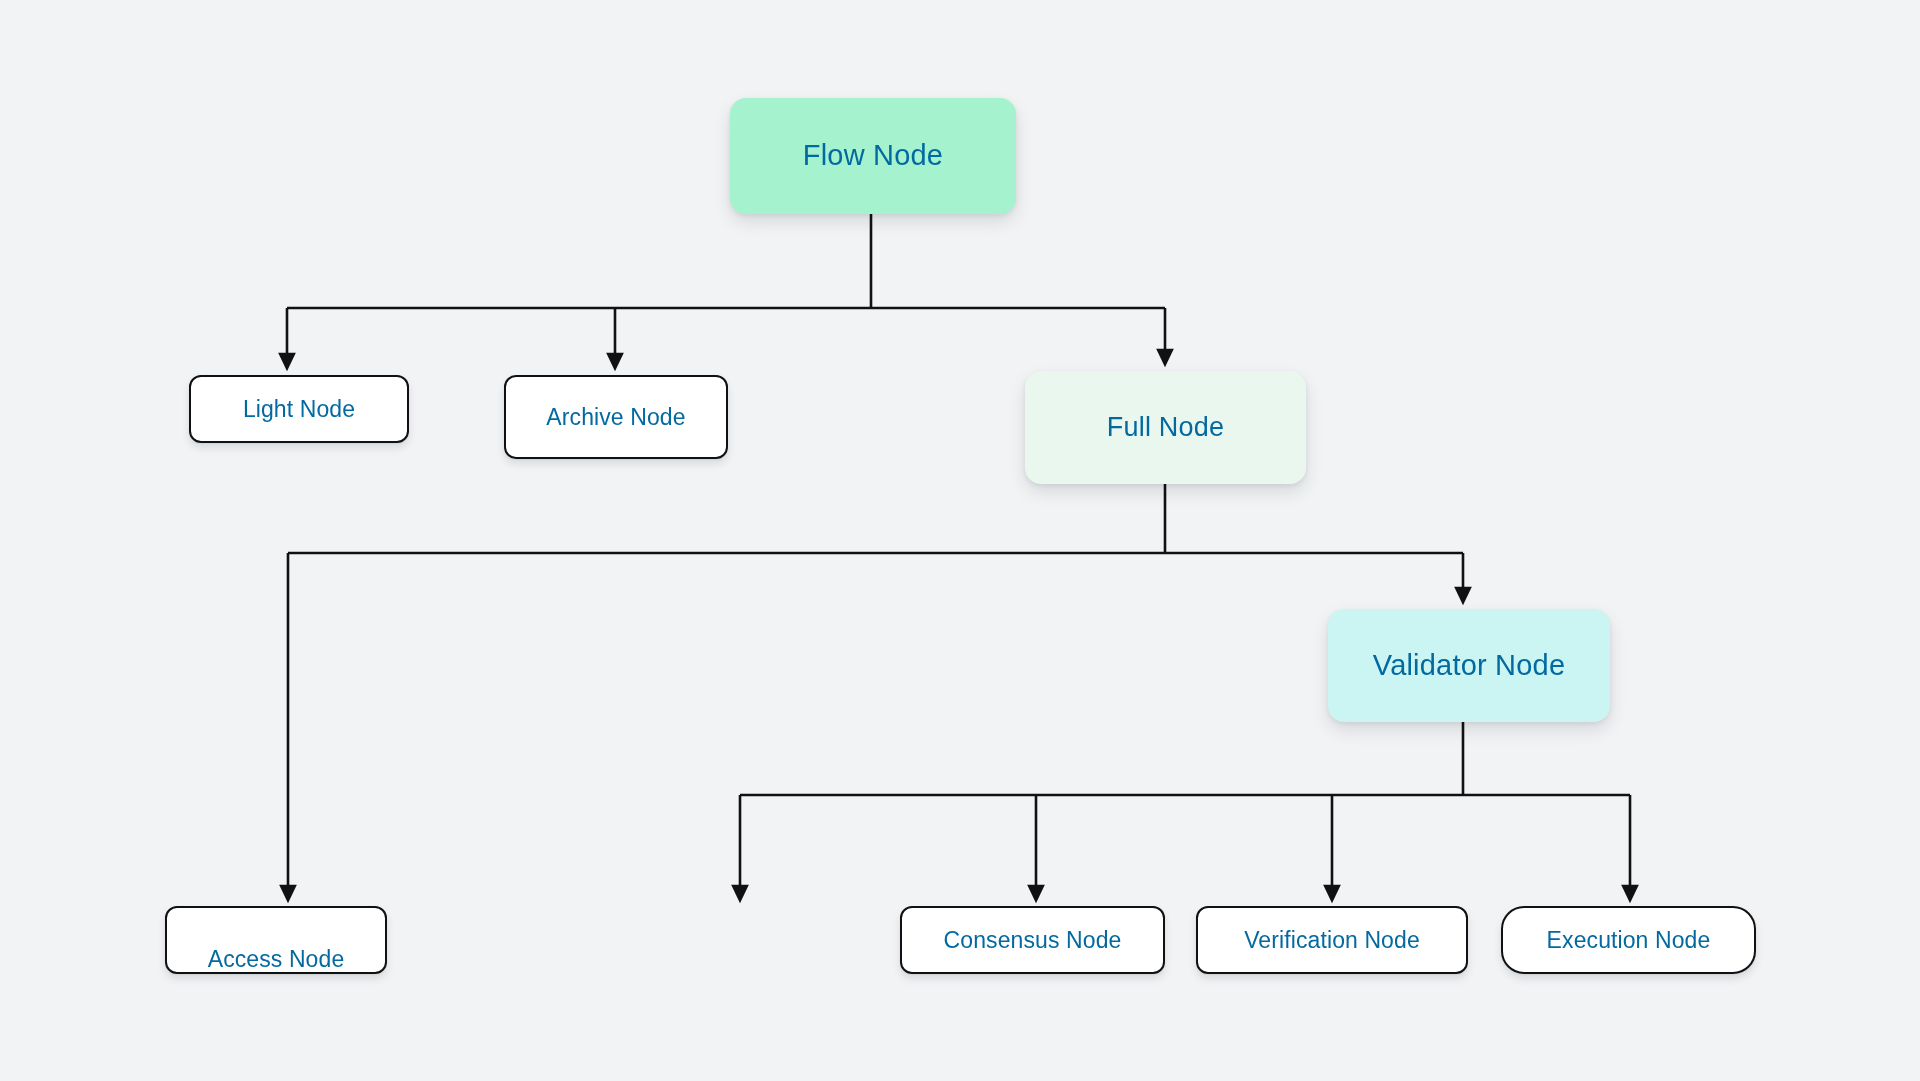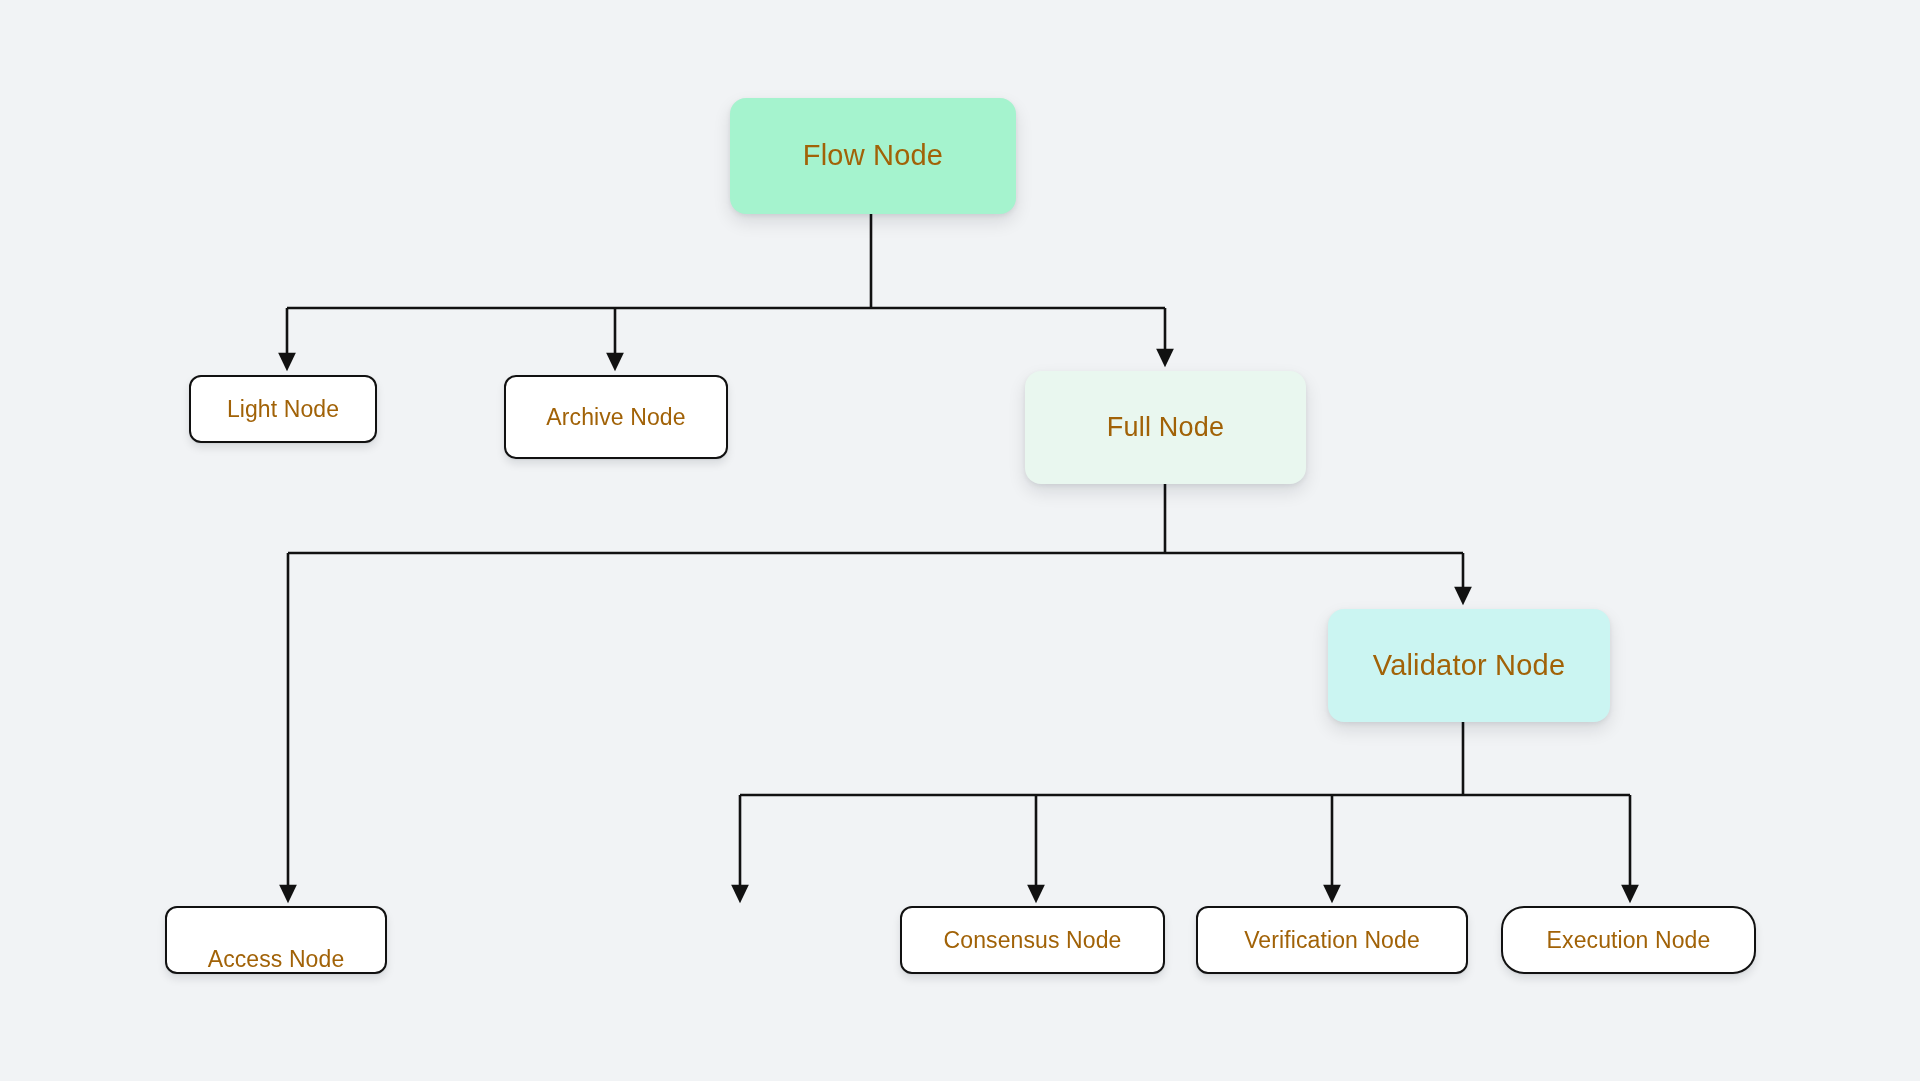--- a/index.html
+++ b/index.html
@@ -28,21 +28,21 @@
     height: 1081px;
     pointer-events: none;
   }
   .node {
     position: absolute;
     box-sizing: border-box;
     display: flex;
     align-items: center;
     justify-content: center;
     text-align: center;
-    color: #a16207;
+    color: #0369a1;
     line-height: 1.15;
     user-select: none;
   }
   
   .node--leaf {
     background: #ffffff;
     border: 2.5px solid #111111;
     border-radius: 12px;
     font-size: 23px;
     font-weight: 400;
@@ -111,21 +111,21 @@
         <path d="M1630,795 L1630,894" marker-end="url(#arrowhead)"></path>
       </g>
 
     </g>
   </svg>
 
   <div class="node node--fill node--root" style="left:730px; top:98px; width:286px; height:116px; background:#a5f3ce;">
     <span>Flow Node</span>
   </div>
 
-  <div class="node node--leaf" style="left:189px; top:375px; width:188px; height:68px;">
+  <div class="node node--leaf" style="left:189px; top:375px; width:220px; height:68px;">
     <span>Light Node</span>
   </div>
 
   <div class="node node--leaf" style="left:504px; top:375px; width:224px; height:84px;">
     <span>Archive Node</span>
   </div>
 
   <div class="node node--fill node--branch" style="left:1025px; top:371px; width:281px; height:113px; background:#e9f7ef;">
     <span>Full Node</span>
   </div>

